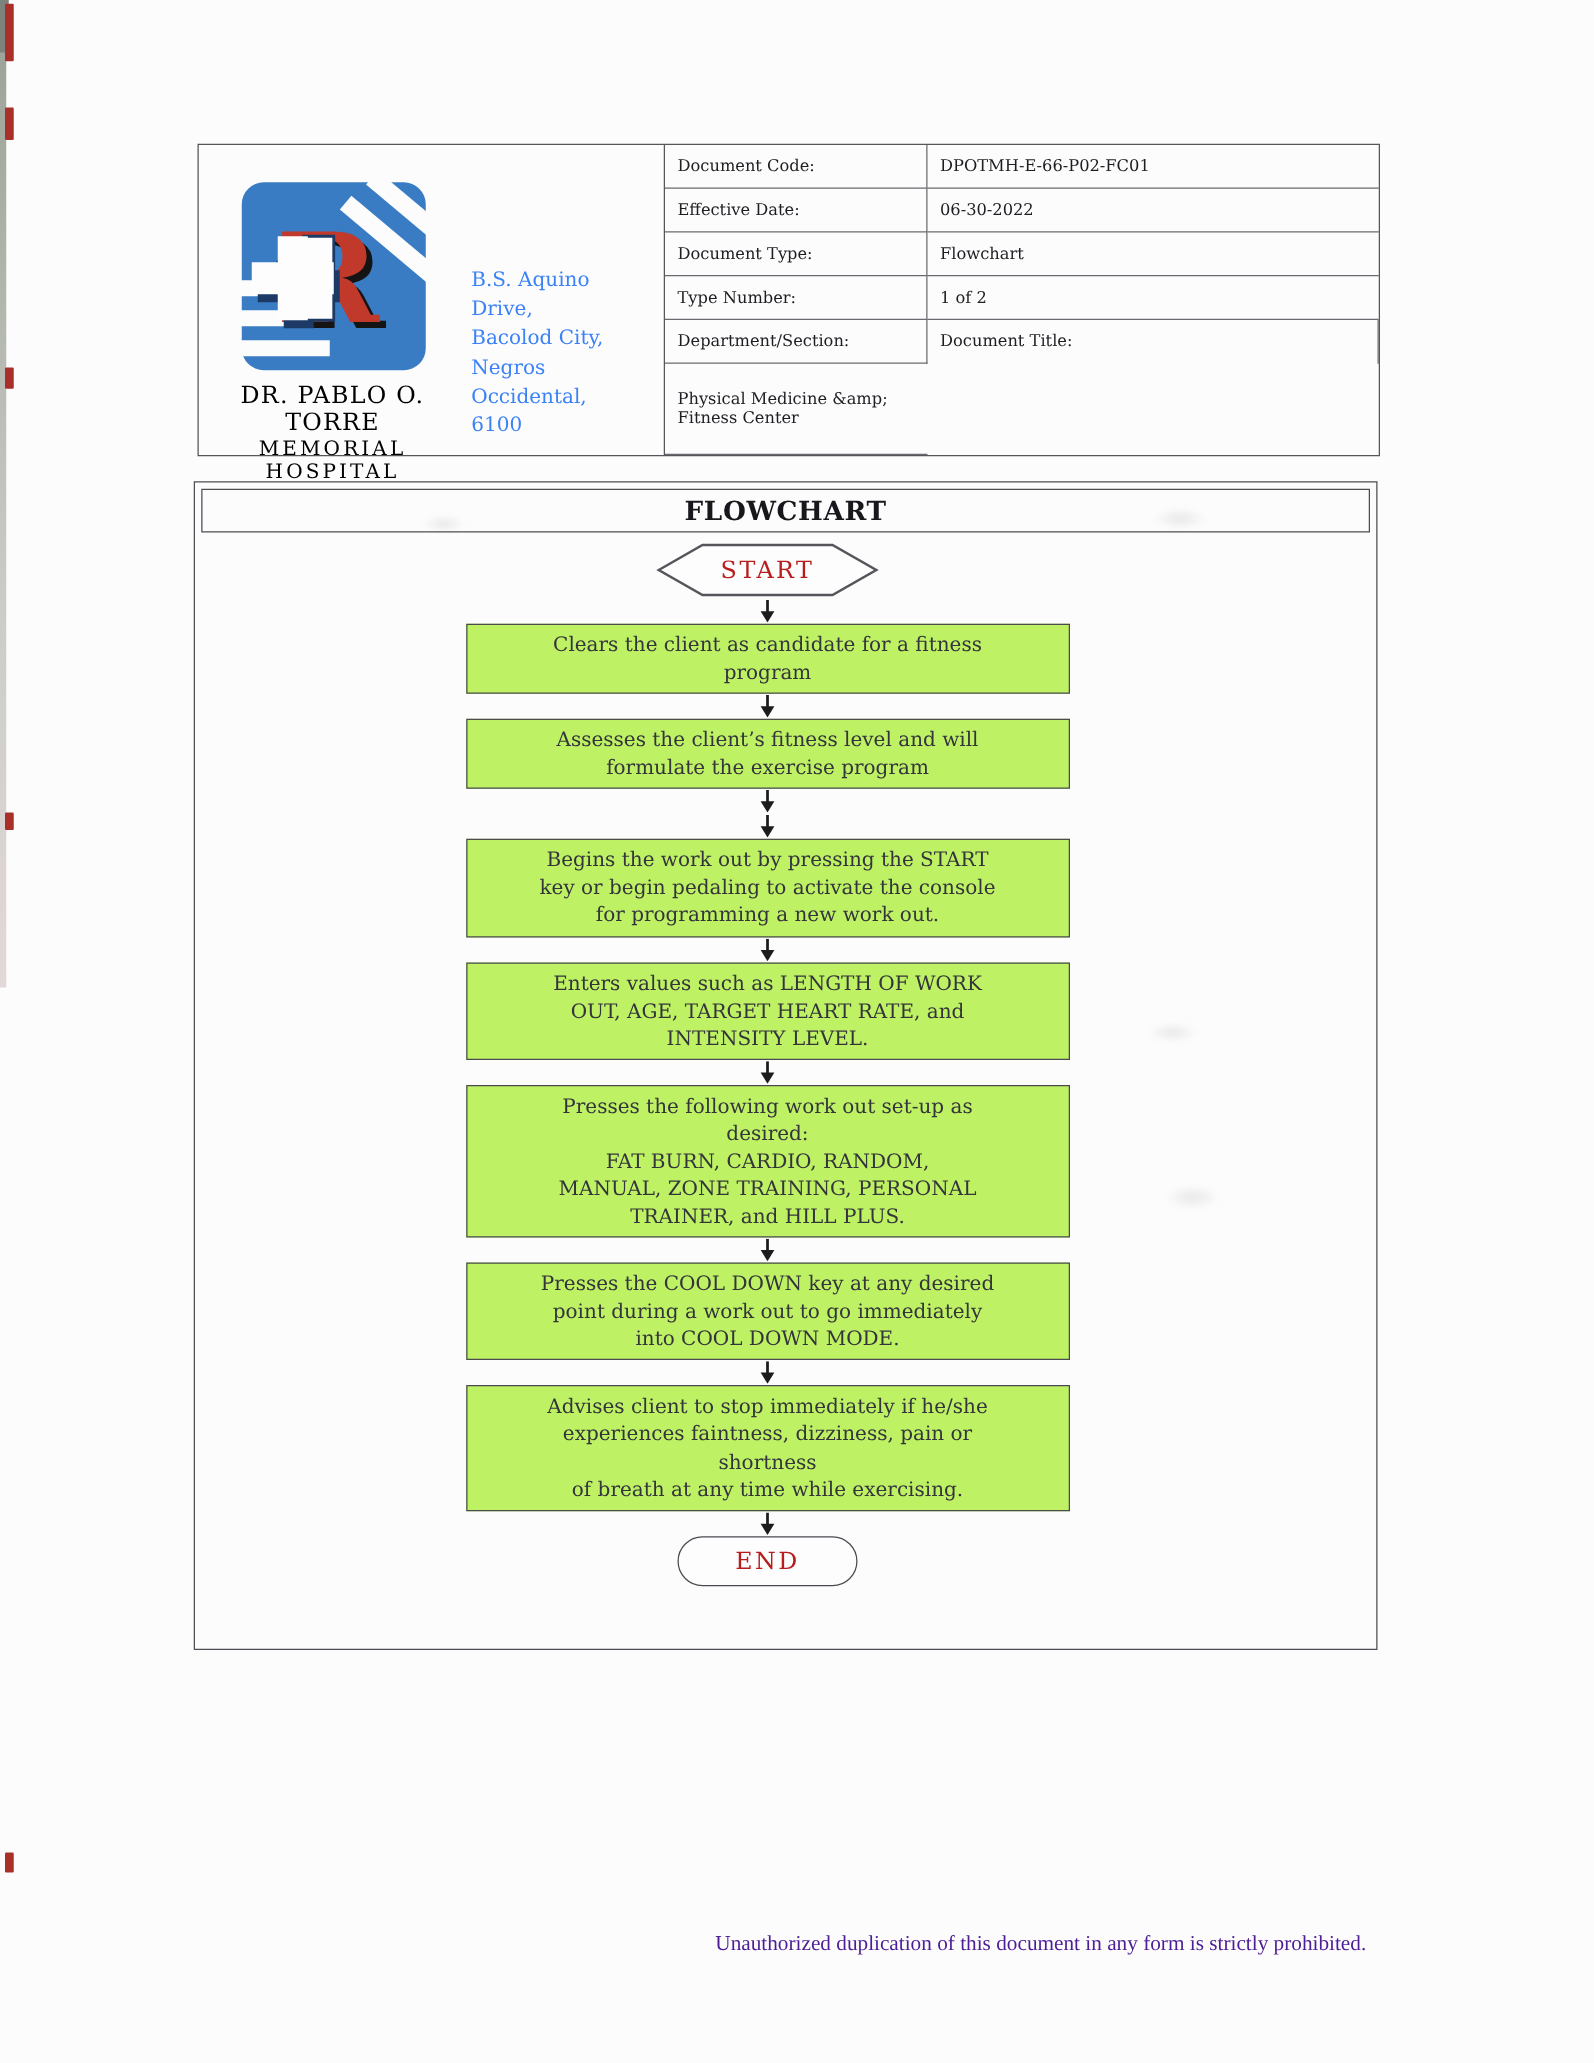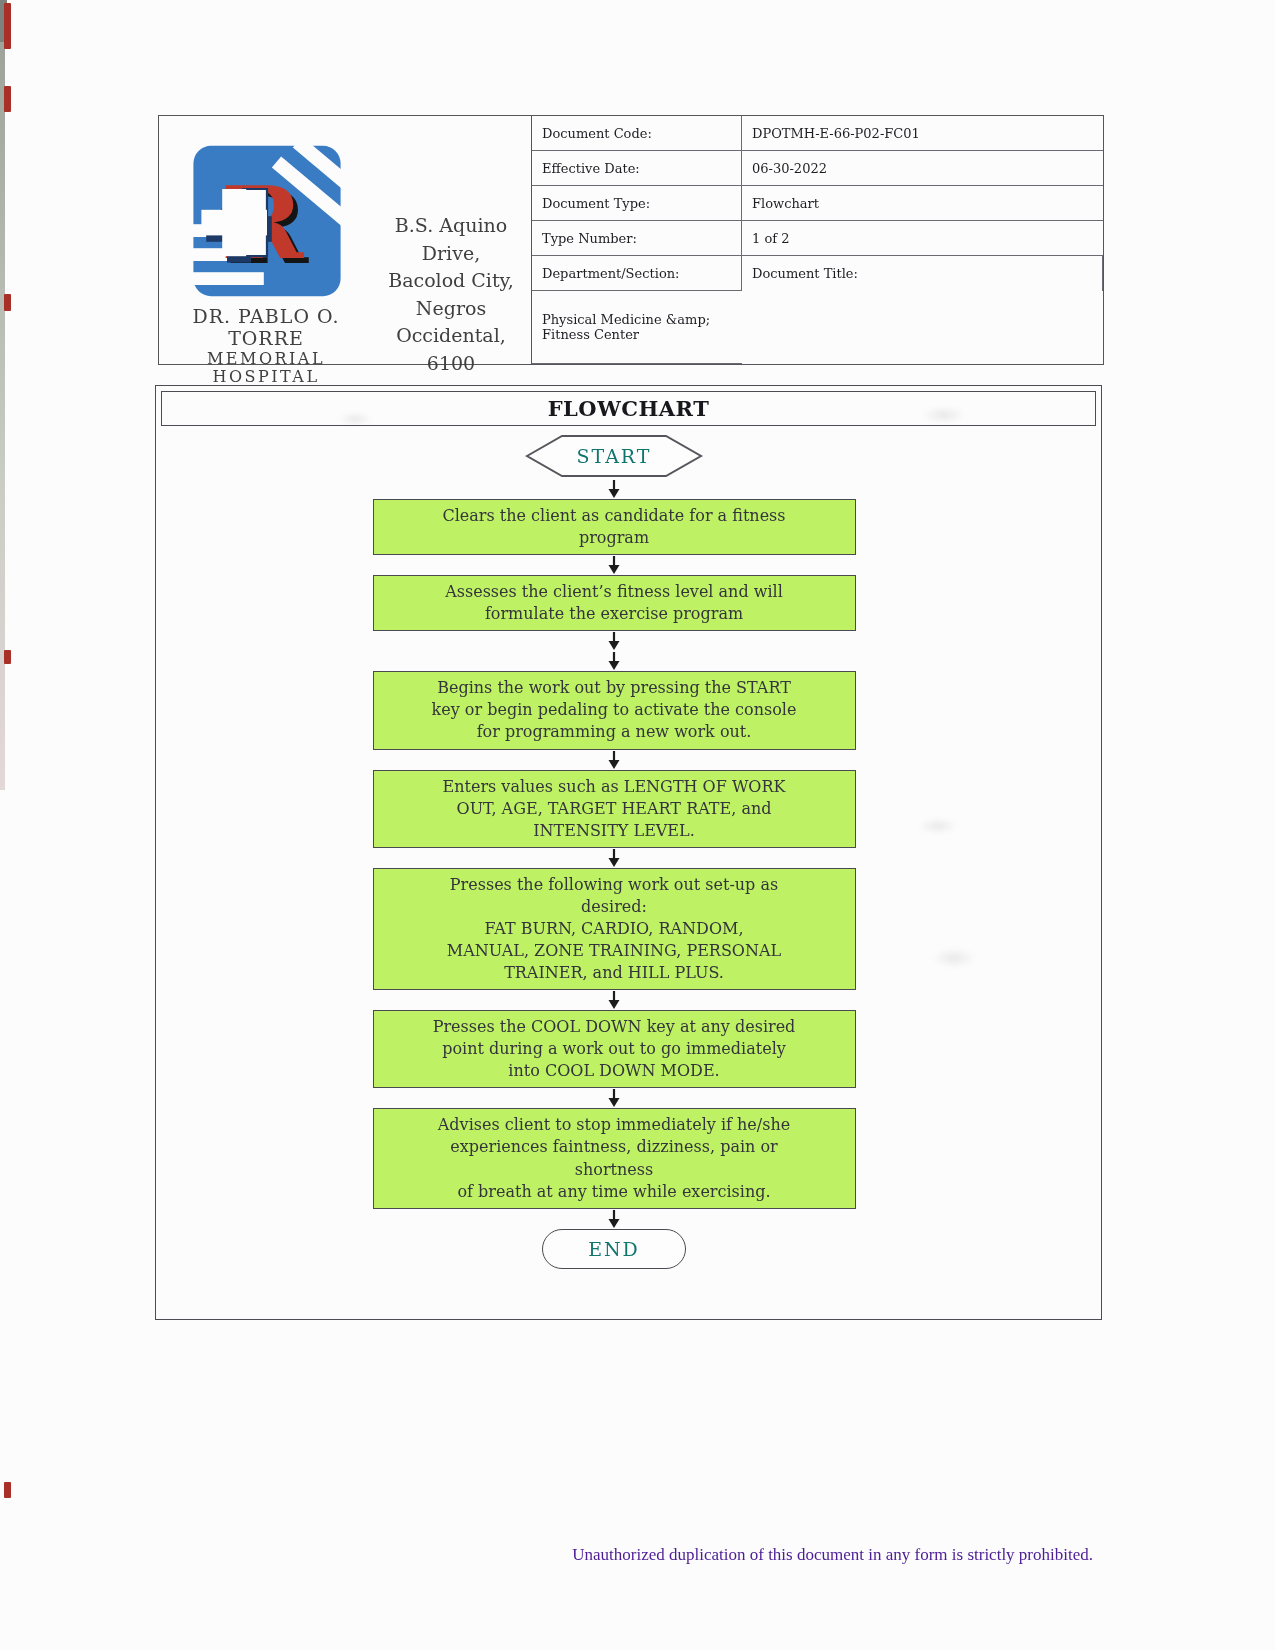--- a/index.html
+++ b/index.html
@@ -11,44 +11,44 @@
   .corner-dark{position:absolute;left:0;top:0;width:7px;height:42px;background:#7e827c;}
   .red-mark{position:absolute;left:4px;width:7px;background:#a83028;border-radius:1px;}
   .smudge{position:absolute;background:radial-gradient(closest-side,rgba(60,60,60,0.10),rgba(60,60,60,0));
       filter:blur(2px);border-radius:50%;}
   
   .header-box{position:absolute;left:158px;top:115px;width:944px;height:248px;
       border:1.6px solid #55555a;display:flex;}
   .left-cell{position:relative;width:372px;flex:none;}
   .logo{position:absolute;left:28px;top:24px;width:160px;height:162px;}
   .hospital-name{position:absolute;left:2px;top:190px;width:210px;text-align:center;
-      color:#404040;line-height:1.15;}
+      color:#000000;line-height:1.15;}
   .hn1{font-size:19px;letter-spacing:1px;}
   .hn2{font-size:16px;letter-spacing:2.5px;}
-  .address{position:absolute;left:218px;top:96px;width:148px;text-align:center;
-      font-size:19px;line-height:1.45;color:#404040;}
+  .address{position:absolute;left:218px;top:96px;width:148px;text-align:left;
+      font-size:16px;line-height:1.45;color:#3b82f6;}
   .meta-table{flex:1;border-left:1.4px solid #55555a;display:grid;
       grid-template-columns:210px 1fr;grid-template-rows:35px 35px 35px 35px 35px 1fr;}
   .mcell{display:flex;align-items:center;padding-left:10px;font-size:13px;
       border-bottom:1.1px solid #6a6a70;}
   .mcell.last{border-bottom:none;}
   .mlabel{border-right:1.1px solid #6a6a70;}
   .mvalue.title-val{font-weight:bold;line-height:1.3;padding-right:8px;font-size:16.5px;}
   
   .flow-box{position:absolute;left:155px;top:385px;width:945px;height:933px;
       border:1.8px solid #4c4c52;}
   .flow-title{margin:5px 5px 0 5px;border:1.5px solid #4c4c52;height:33px;
       display:flex;align-items:center;justify-content:center;
       font-weight:bold;font-size:21px;letter-spacing:0.5px;color:#17171c;}
   .flow-column{position:absolute;left:208px;top:47px;width:500px;
       display:flex;flex-direction:column;align-items:center;}
   .hexagon{position:relative;width:180px;height:46px;flex:none;}
   .hexagon svg{position:absolute;inset:0;}
   .shape-label{position:absolute;inset:0;display:flex;align-items:center;justify-content:center;
-      font-size:19px;letter-spacing:2px;color:#0f766e;}
+      font-size:19px;letter-spacing:2px;color:#b91c1c;}
   .pbox{width:483px;box-sizing:border-box;border:1.6px solid #4a4a50;background:#bef264;
       padding:5px 4px;text-align:center;font-size:16px;line-height:1.38;color:#34343b;
       white-space:pre-line;}
   .endbox{position:relative;width:142px;height:38px;border:1.8px solid #4a4a50;
       border-radius:20px;background:#fdfdfe;}
   .arrow{flex:none;margin:1px 0;}
   
   .footer{position:absolute;top:1545px;right:182px;font-size:17px;color:#4c1d95;
       font-family:"Liberation Serif","DejaVu Serif",serif;}
 </style>

